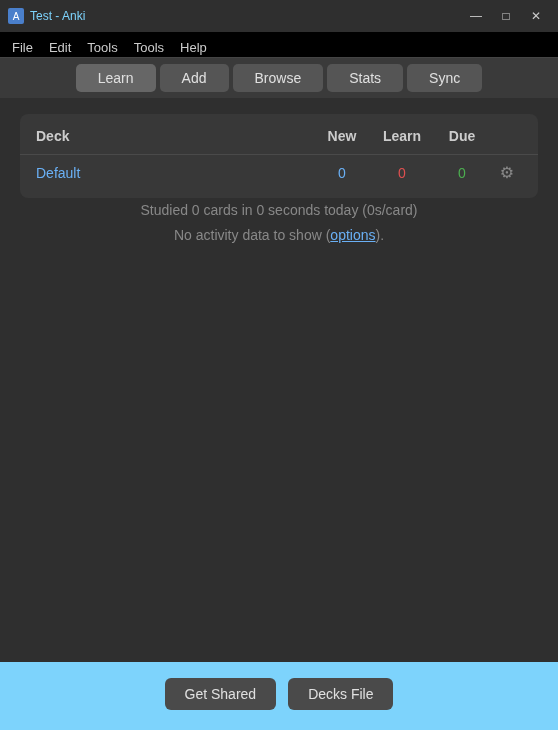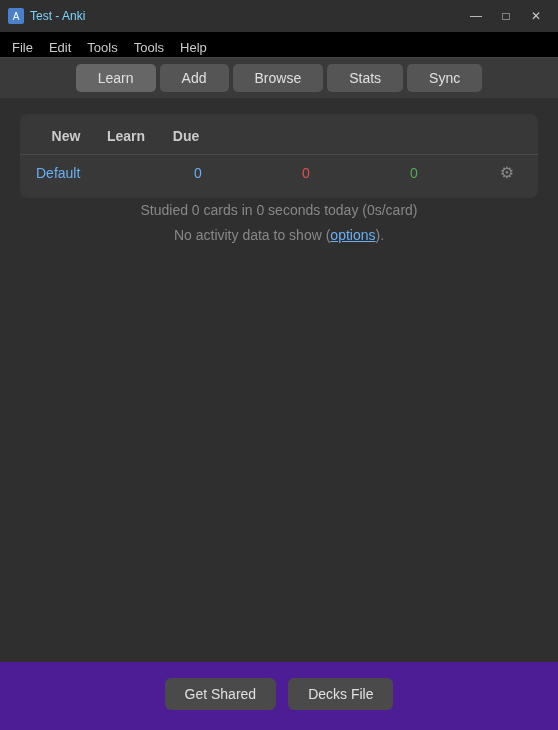--- a/index.html
+++ b/index.html
@@ -143,21 +143,20 @@
     }
 
     .deck-col-actions {
       width: 30px;
     }
 
     .deck-row {
       display: flex;
       align-items: center;
       padding: 8px 16px;
-      gap: 48px;
     }
 
     .deck-name {
       flex: 1;
       font-size: 14px;
       color: #6ab0f5;
       cursor: pointer;
     }
 
     .deck-val-new {
@@ -207,21 +206,21 @@
     .bottom-bar {
       position: absolute;
       bottom: 0;
       left: 0;
       right: 0;
       display: flex;
       justify-content: center;
       align-items: center;
       gap: 12px;
       padding: 16px 0 20px 0;
-      background-color: #4c1d95;
+      background-color: #7dd3fc;
     }
 
     .bottom-btn {
       padding: 8px 20px;
       background-color: #4a4a4a;
       border: none;
       border-radius: 6px;
       color: #e0e0e0;
       font-size: 14px;
       cursor: pointer;
@@ -260,20 +259,21 @@
   <button class="nav-btn">Add</button>
   <button class="nav-btn">Browse</button>
   <button class="nav-btn">Stats</button>
   <button class="nav-btn">Sync</button>
 </div>
 
 <div class="main-content">
 
   <div class="deck-table">
     <div class="deck-table-header">
+      <div class="deck-col-name">Deck</div>
       <div class="deck-col-new">New</div>
       <div class="deck-col-learn">Learn</div>
       <div class="deck-col-due">Due</div>
       <div class="deck-col-actions"></div>
     </div>
     <div class="deck-row">
       <div class="deck-name">Default</div>
       <div class="deck-val-new">0</div>
       <div class="deck-val-learn">0</div>
       <div class="deck-val-due">0</div>

